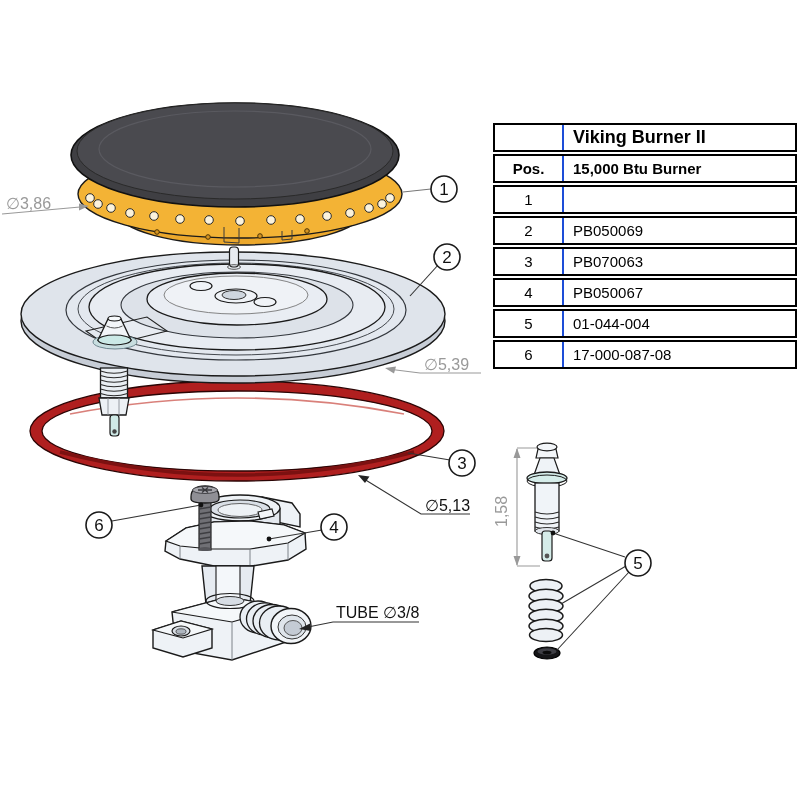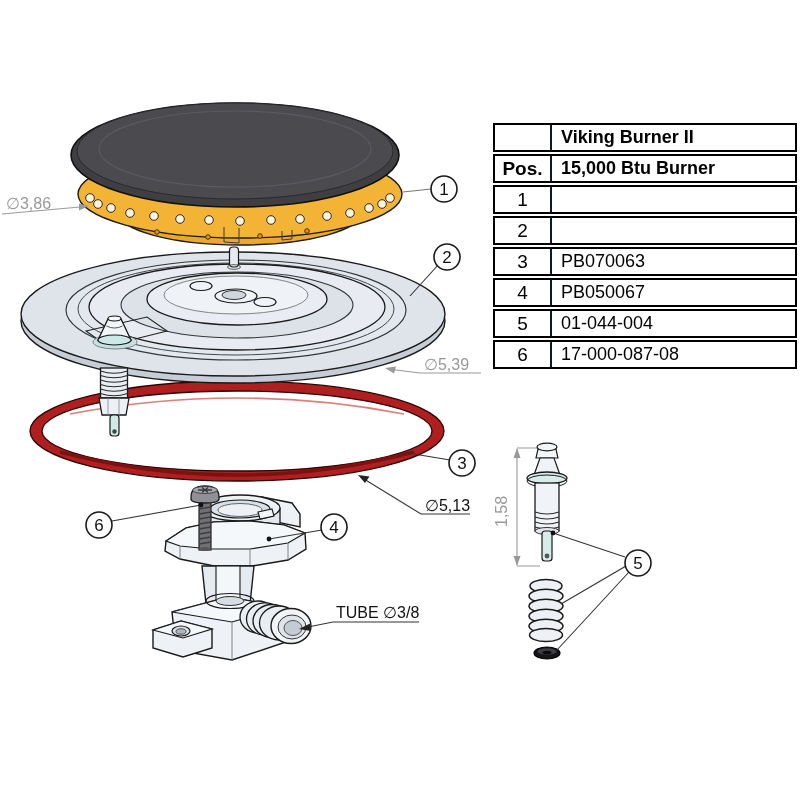--- a/index.html
+++ b/index.html
@@ -4,23 +4,23 @@
 <style>
   html,body{margin:0;padding:0;background:#fff;}
   .stage{position:relative;width:800px;height:800px;background:#fff;overflow:hidden;
          font-family:"Liberation Sans","DejaVu Sans",sans-serif;}
   .diagram-svg{position:absolute;left:0;top:0;}
 
   
   .parts-table{position:absolute;left:493px;top:123px;width:304px;color:#000;}
   .trow{display:flex;border:2px solid #000;margin-bottom:2px;background:#fff;
         box-sizing:border-box;height:29px;align-items:stretch;}
-  .c1{width:57px;border-right:2px solid #0f172a;display:flex;align-items:center;
-      justify-content:center;font-size:19px;box-sizing:border-box;}
-  .c2{flex:1;display:flex;align-items:center;padding-left:9px;font-size:18px;}
+  .c1{width:69px;border-right:2px solid #1d4ed8;display:flex;align-items:center;
+      justify-content:center;font-size:15px;box-sizing:border-box;}
+  .c2{flex:1;display:flex;align-items:center;padding-left:9px;font-size:15px;}
   .title-row .c2{font-weight:bold;font-size:18px;}
   .header-row .c1,.header-row .c2{font-weight:bold;}
 
   
   .oln{stroke:#1a1a1a;stroke-width:1.4;}
   .thin{stroke:#444;stroke-width:0.9;fill:none;}
   .leader{stroke:#333;stroke-width:1.1;fill:none;}
   .leader-gray{stroke:#999;stroke-width:1.1;fill:none;}
   .balloon{fill:#fff;stroke:#1a1a1a;stroke-width:1.6;}
   .balloon-num{font-size:17px;fill:#111;text-anchor:middle;}
@@ -273,20 +273,21 @@
   </div>
   <div class="trow header-row">
     <div class="c1">Pos.</div>
     <div class="c2">15,000 Btu Burner</div>
   </div>
   <div class="trow">
     <div class="c1">1</div>
   </div>
   <div class="trow">
     <div class="c1">2</div>
+    <div class="c2">PB050069</div>
   </div>
   <div class="trow">
     <div class="c1">3</div>
     <div class="c2">PB070063</div>
   </div>
   <div class="trow">
     <div class="c1">4</div>
     <div class="c2">PB050067</div>
   </div>
   <div class="trow">

